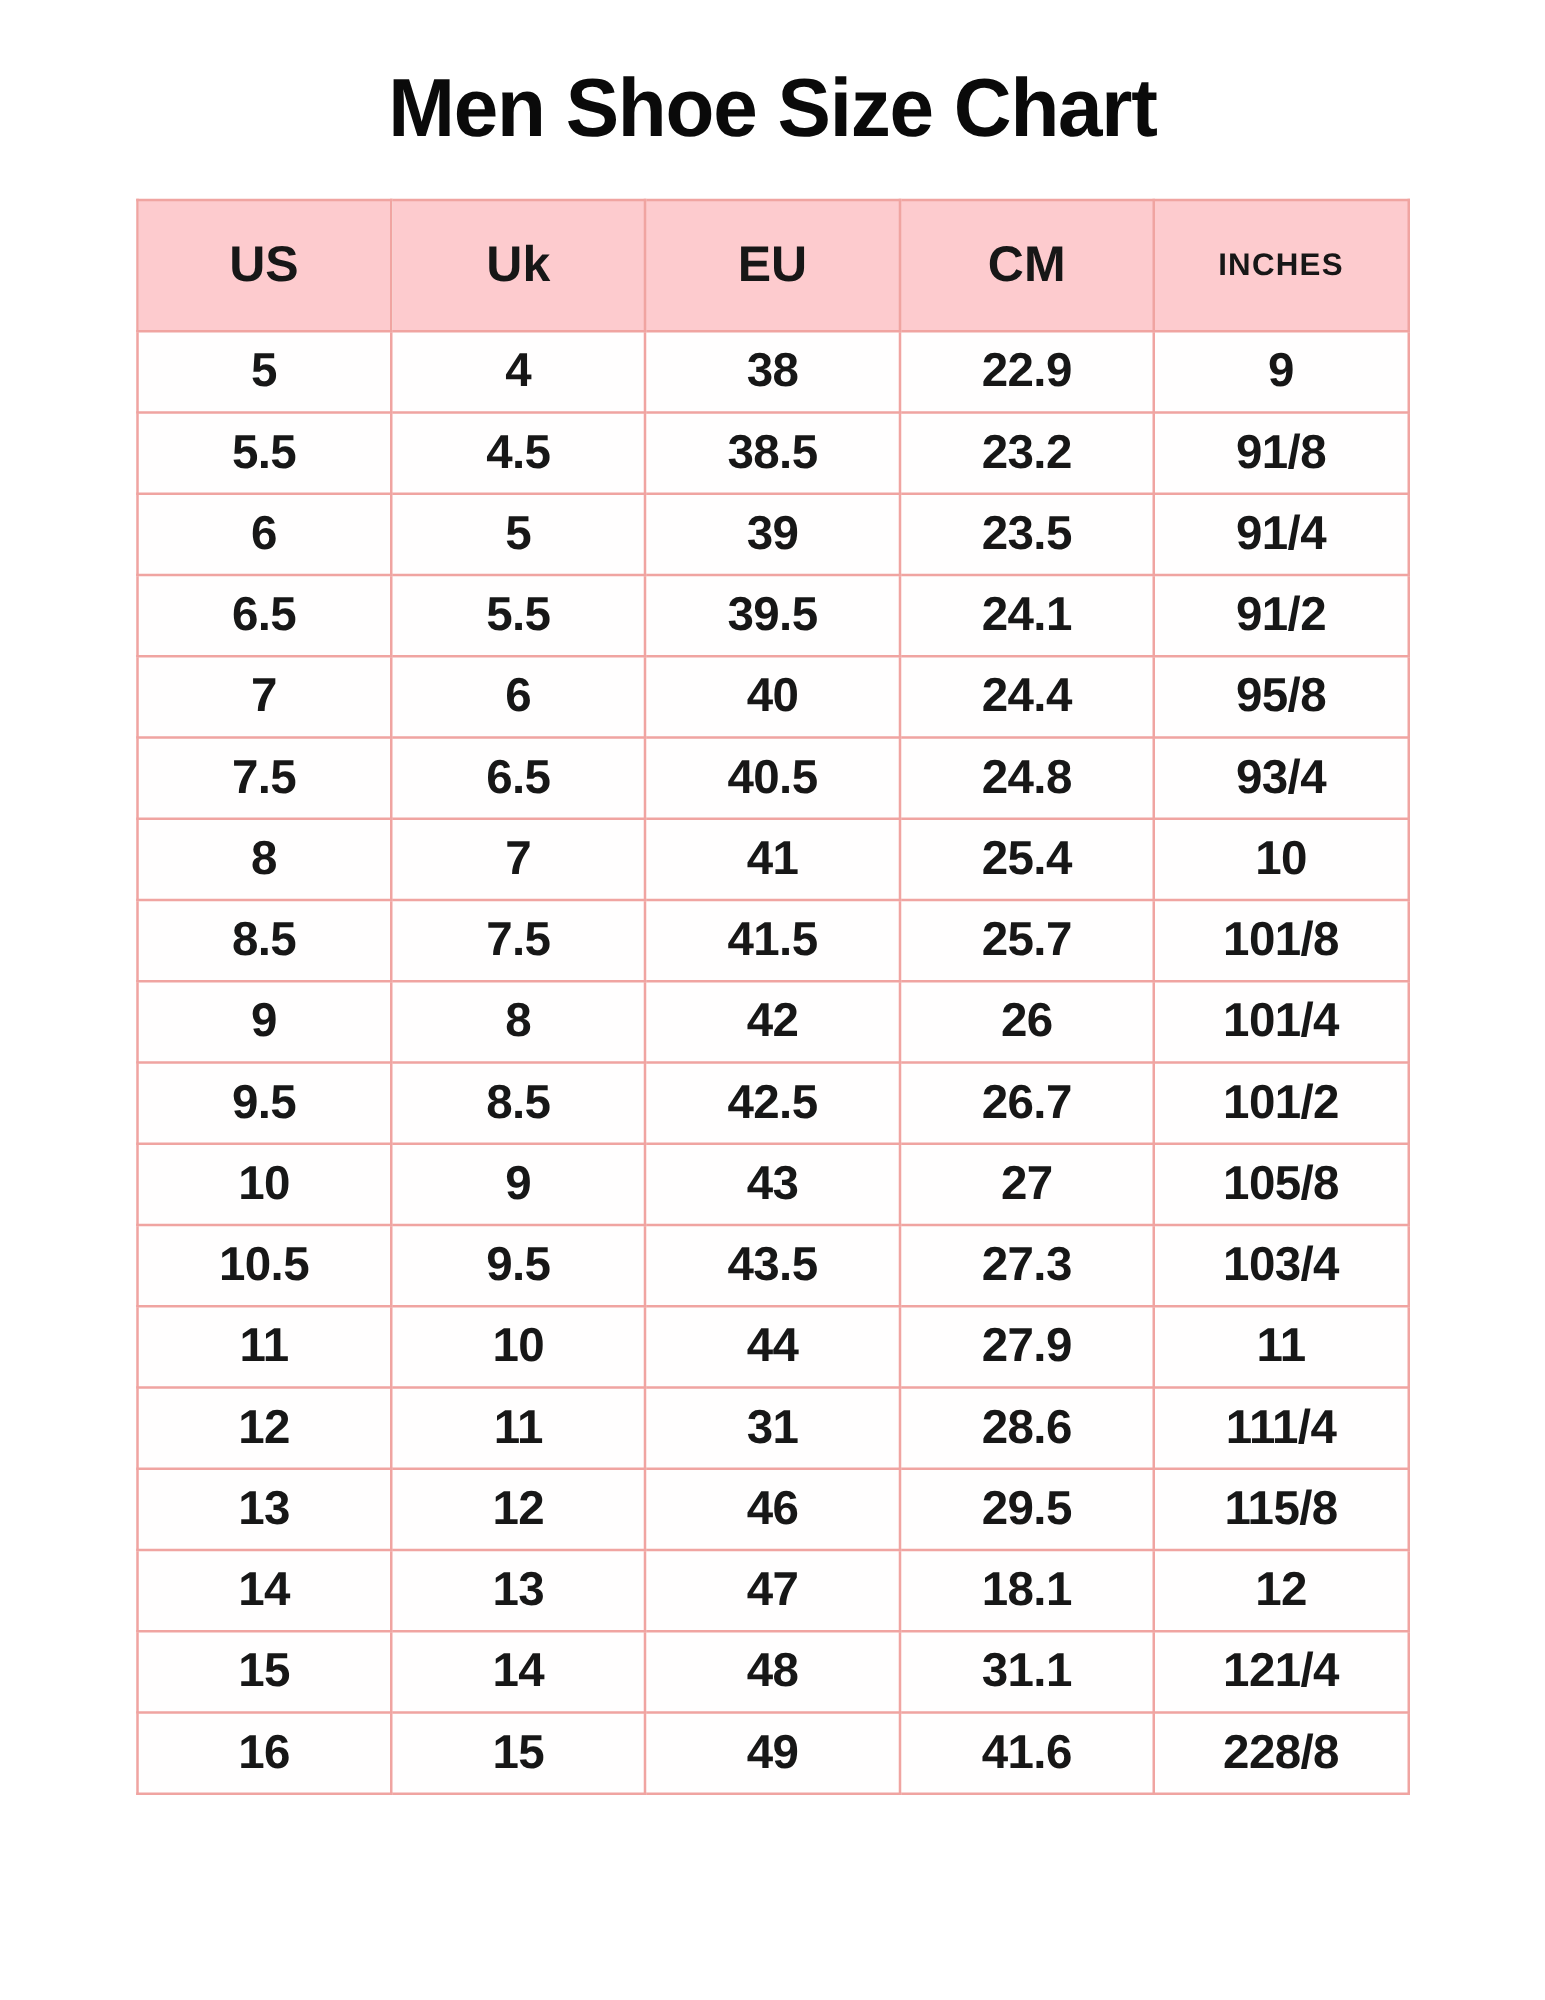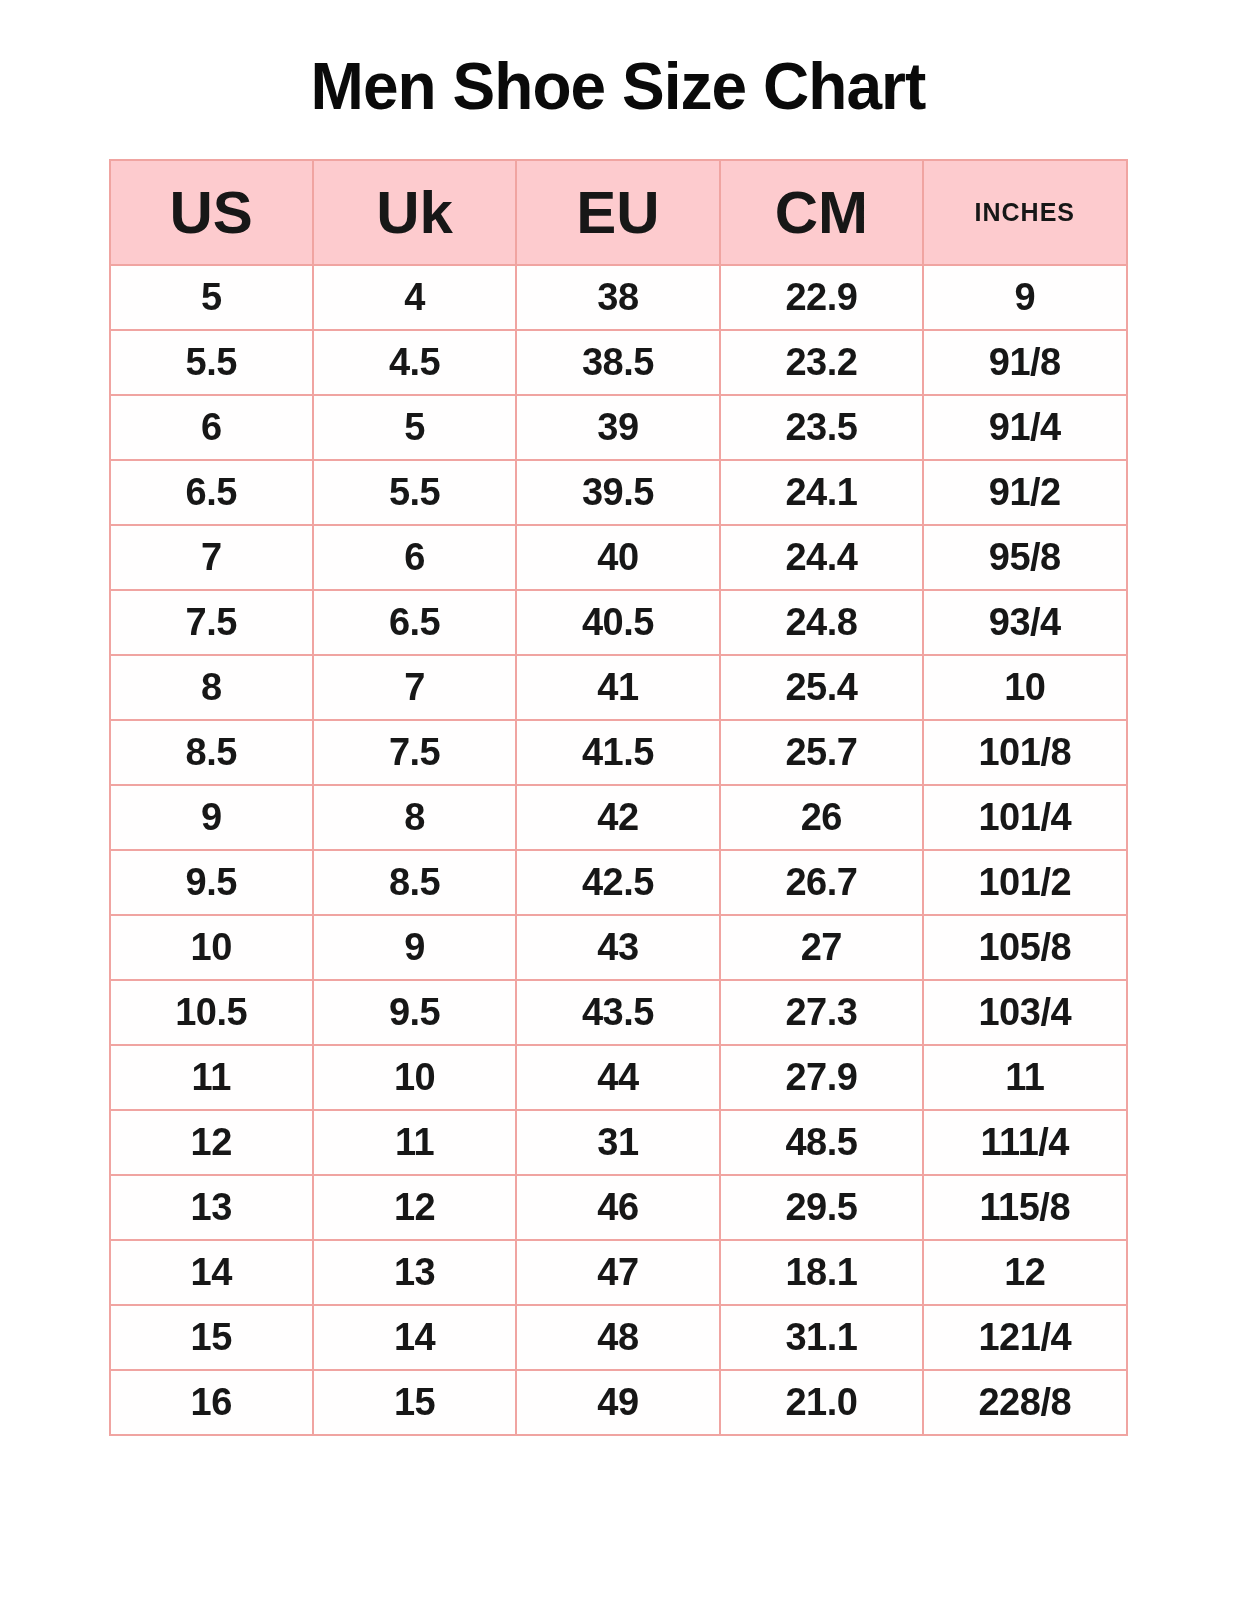--- a/index.html
+++ b/index.html
@@ -38,21 +38,21 @@
     text-align: center;
     vertical-align: middle;
     font-weight: bold;
     color: #171717;
     padding: 0;
     overflow: hidden;
   }
   table.size-table thead th {
     background: #fdcbce;
     height: 103px;
-    font-size: 60px;
+    font-size: 40px;
     letter-spacing: 0px;
   }
   table.size-table thead th.inches-header {
     font-size: 25px;
     letter-spacing: 1px;
   }
   table.size-table tbody td {
     background: #fffefe;
     height: 63px;
     font-size: 38px;
@@ -166,21 +166,21 @@
       <td>11</td>
       <td>10</td>
       <td>44</td>
       <td>27.9</td>
       <td>11</td>
     </tr>
         <tr>
       <td>12</td>
       <td>11</td>
       <td>31</td>
-      <td>48.5</td>
+      <td>28.6</td>
       <td>111/4</td>
     </tr>
         <tr>
       <td>13</td>
       <td>12</td>
       <td>46</td>
       <td>29.5</td>
       <td>115/8</td>
     </tr>
         <tr>
@@ -194,19 +194,19 @@
       <td>15</td>
       <td>14</td>
       <td>48</td>
       <td>31.1</td>
       <td>121/4</td>
     </tr>
         <tr>
       <td>16</td>
       <td>15</td>
       <td>49</td>
-      <td>21.0</td>
+      <td>41.6</td>
       <td>228/8</td>
     </tr>
       </tbody>
   </table>
 
 </div>
 
 </body></html>

